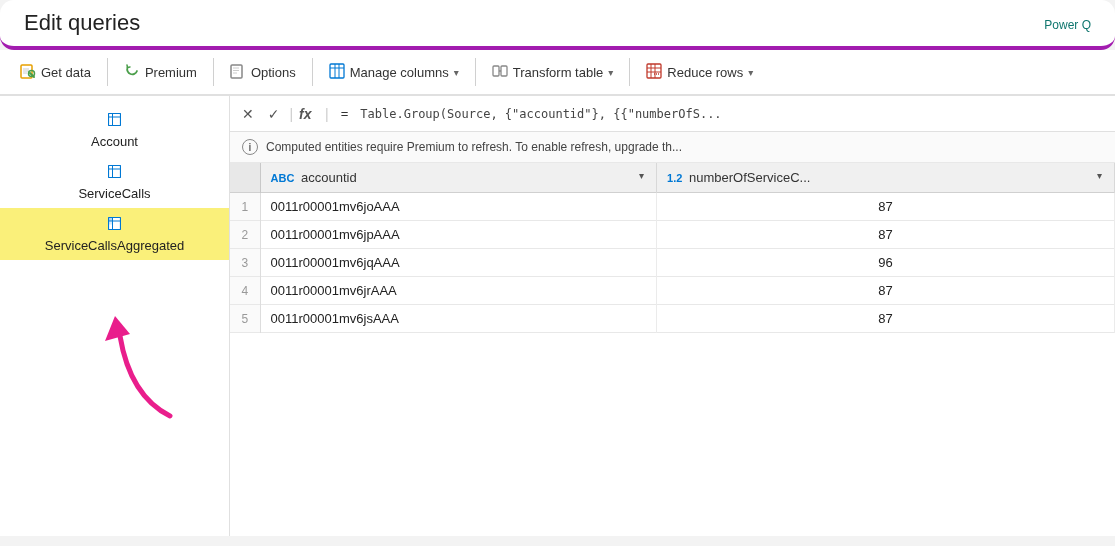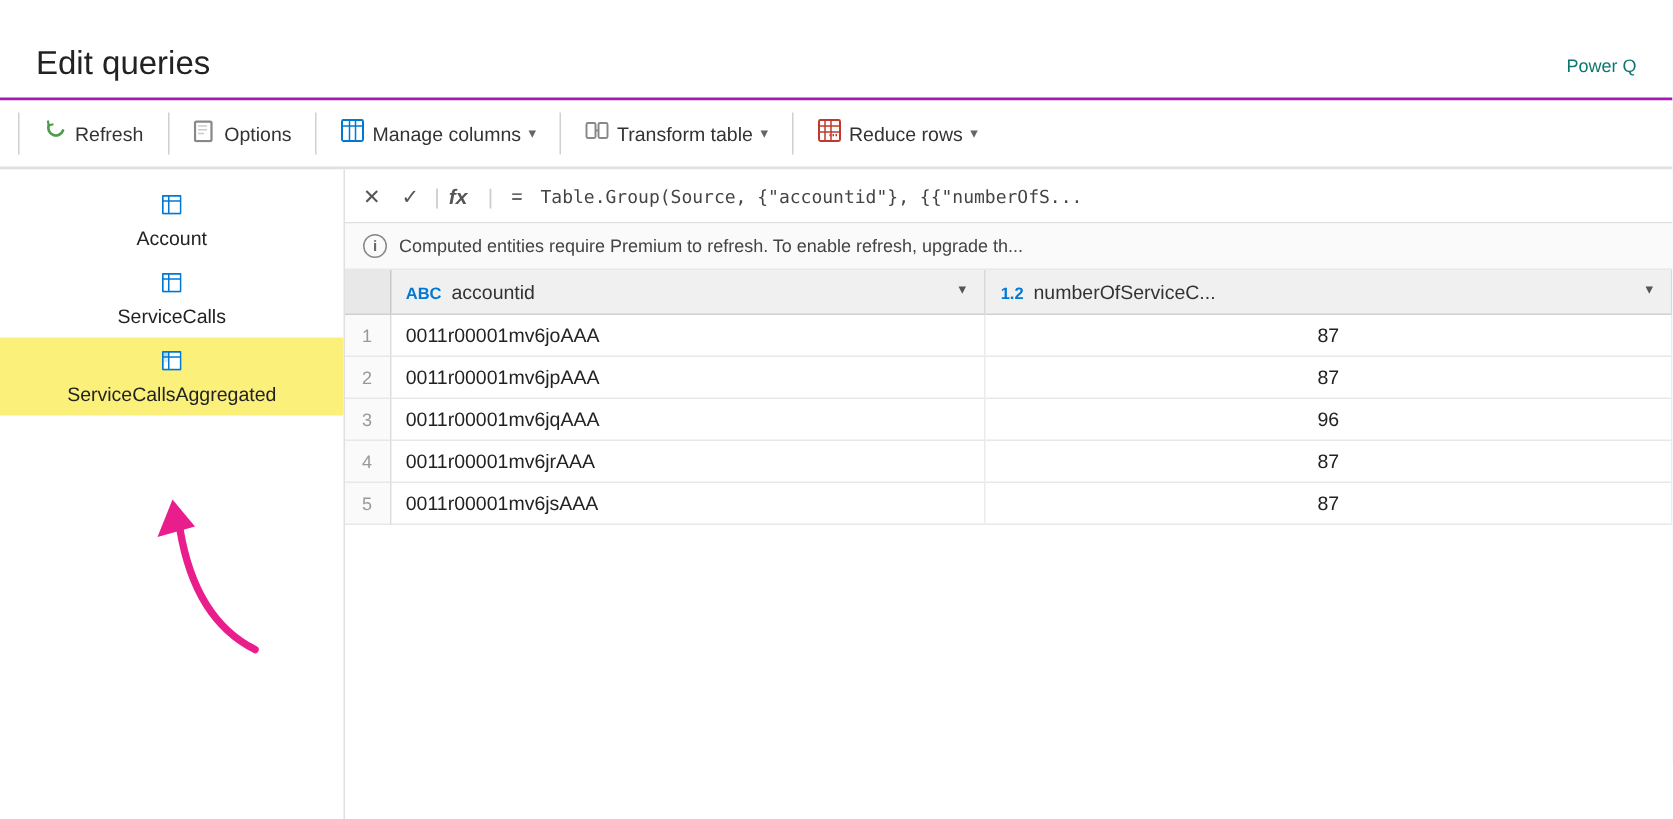--- a/index.html
+++ b/index.html
@@ -8,25 +8,26 @@
       background: #f3f3f3;
       width: 1115px;
       height: 546px;
       overflow: hidden;
       font-size: 13px;
     }
 
     
     .title-bar {
       background: #ffffff;
-      padding: 29px 24px 10px 24px;
-      border-bottom: 2px solid #a21caf;
+      padding: 10px 24px 10px 24px;
+      border-bottom: 4px solid #a21caf;
       display: flex;
       align-items: flex-end;
       justify-content: space-between;
+      border-radius: 14px;
     }
     .title-bar h1 {
       font-size: 22px;
       font-weight: 300;
       color: #222;
     }
     .power-label {
       font-size: 12px;
       color: #0f766e;
       padding-bottom: 4px;
@@ -255,31 +256,44 @@
 </head>
 <body>
 
 <div class="title-bar">
   <h1>Edit queries</h1>
   <span class="power-label">Power Q</span>
 </div>
 
 <div class="toolbar">
 
+  <button class="toolbar-btn">
+    <span class="icon icon-get-data">
+      <svg width="16" height="16" viewBox="0 0 16 16" fill="none">
+        <rect x="1" y="2" width="11" height="13" rx="1" stroke="#e8a000" stroke-width="1.5" fill="white"></rect>
+        <line x1="3" y1="6" x2="9" y2="6" stroke="#ccc" stroke-width="1"></line>
+        <line x1="3" y1="8" x2="9" y2="8" stroke="#ccc" stroke-width="1"></line>
+        <line x1="3" y1="10" x2="7" y2="10" stroke="#ccc" stroke-width="1"></line>
+        <path d="M10 10 L14 14" stroke="#4a9e4a" stroke-width="2" stroke-linecap="round"></path>
+        <circle cx="11.5" cy="10.5" r="3" stroke="#4a9e4a" stroke-width="1.5" fill="none"></circle>
+      </svg>
+    </span>
+    <span>Get data</span>
+  </button>
 
   <div class="toolbar-separator"></div>
 
   <button class="toolbar-btn">
     <span class="icon icon-refresh">
       <svg width="16" height="16" viewBox="0 0 16 16" fill="none">
         <path d="M13 8A5 5 0 1 1 3.5 4.5" stroke="#4a9e4a" stroke-width="1.8" stroke-linecap="round" fill="none"></path>
         <polyline points="3,2 3.5,4.5 6,4" stroke="#4a9e4a" stroke-width="1.5" stroke-linecap="round" stroke-linejoin="round" fill="none"></polyline>
       </svg>
     </span>
-    <span>Refresh</span>
+    <span>Premium</span>
   </button>
 
   <div class="toolbar-separator"></div>
 
   <button class="toolbar-btn">
     <span class="icon icon-options">
       <svg width="16" height="16" viewBox="0 0 16 16" fill="none">
         <rect x="1" y="2" width="11" height="13" rx="1" stroke="#888" stroke-width="1.5" fill="white"></rect>
         <line x1="3" y1="5" x2="9" y2="5" stroke="#ccc" stroke-width="1"></line>
         <line x1="3" y1="7.5" x2="9" y2="7.5" stroke="#ccc" stroke-width="1"></line>

